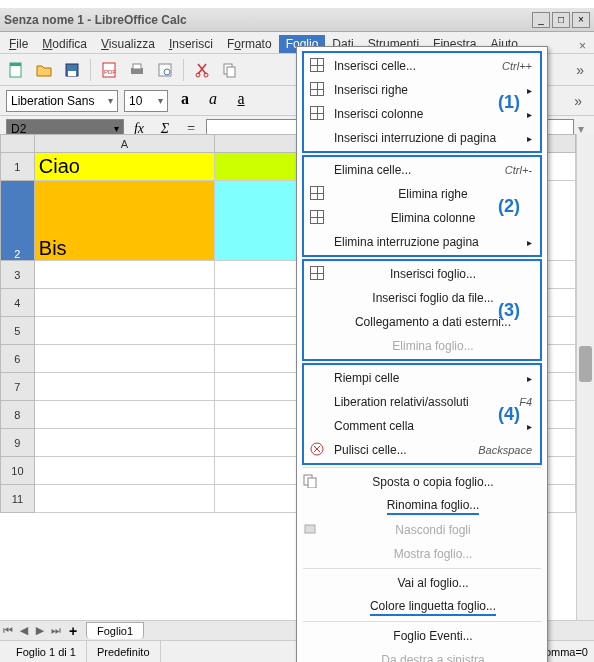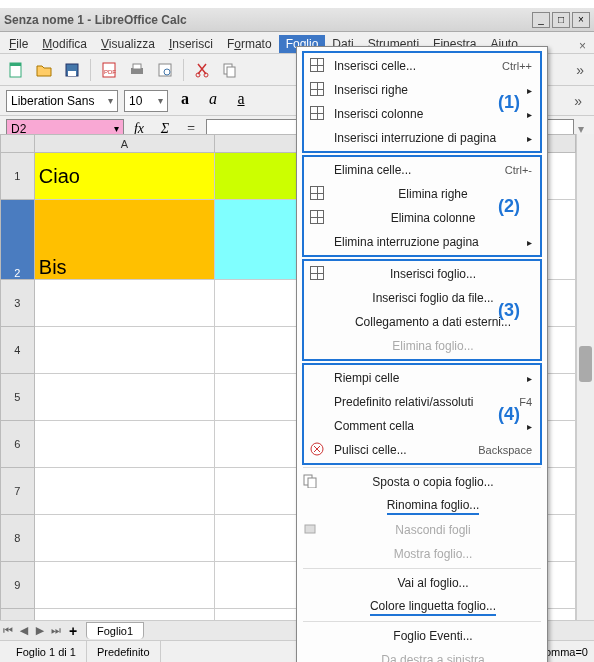--- a/index.html
+++ b/index.html
@@ -26,32 +26,32 @@
   
   .fontbar { height: 30px; display: flex; align-items: center; padding: 2px 6px; background: #f0f0f0; border-bottom: 1px solid #ccc; gap: 6px; }
   .combo { height: 22px; border: 1px solid #888; background: #fff; font-size: 12px; position: relative; display: flex; align-items: center; padding: 0 18px 0 4px; }
   .combo::after { content: "▾"; position: absolute; right: 4px; font-size: 10px; color: #666; }
   .font-name { width: 112px; }
   .font-size { width: 44px; }
   .style-btn { width: 22px; height: 22px; font-family: serif; font-size: 16px; text-align: center; cursor: pointer; }
   
   
   .cellbar { height: 26px; display: flex; align-items: center; padding: 2px 6px; background: #f0f0f0; border-bottom: 1px solid #ccc; gap: 4px; }
-  .cellref { width: 118px; height: 20px; border: 1px solid #888; background: #f9a8d4; padding: 0 18px 0 4px; position: relative; display: flex; align-items: center; }
+  .cellref { width: 118px; height: 20px; border: 1px solid #888; background: #737373; padding: 0 18px 0 4px; position: relative; display: flex; align-items: center; }
   .cellref::after { content: "▾"; position: absolute; right: 4px; font-size: 10px; }
   .fx-btn { width: 22px; text-align: center; font-style: italic; font-family: serif; font-size: 14px; cursor: pointer; }
   .formula-input { flex: 1; height: 20px; border: 1px solid #888; background: #fff; padding: 0 4px; }
   
   
   .gridwrap { position: absolute; top: 134px; left: 0; right: 18px; bottom: 42px; overflow: hidden; background: #fff; }
   .grid { border-collapse: collapse; width: 100%; }
   .grid th { background: #e6e6e6; border: 1px solid #bbb; font-weight: normal; font-size: 11px; color: #333; }
   .grid th.colh { height: 18px; }
   .grid th.rowh { width: 30px; }
-  .grid td { border: 1px solid #ccc; height: 47px; padding: 0 4px; font-size: 20px; vertical-align: middle; }
+  .grid td { border: 1px solid #ccc; height: 28px; padding: 0 4px; font-size: 20px; vertical-align: middle; }
   .grid tr.r2 td, .grid th.rowh.r2 { height: 80px; vertical-align: bottom; }
   .grid th.rowh.r2.sel { background: #4a7cc0; color: #fff; }
   .cell-yellow { background: #ffff00; }
   .cell-lime { background: #ccff00; }
   .cell-orange { background: #ffc000; }
   .cell-cyan { background: #80ffff; }
   
   
   .vscroll { position: absolute; top: 134px; right: 0; bottom: 42px; width: 18px; background: #eee; border-left: 1px solid #ccc; }
   .vthumb { position: absolute; top: 212px; height: 36px; left: 2px; right: 2px; background: #aaa; border-radius: 3px; }
@@ -67,21 +67,21 @@
   .status-cell { border-right: 1px solid #ccc; padding: 0 10px; height: 100%; display: flex; align-items: center; }
   .status-right { margin-left: auto; }
   
   
   .dropdown { position: absolute; top: 46px; left: 296px; width: 252px; background: #fdfdfd; border: 1px solid #888; box-shadow: 2px 2px 4px rgba(0,0,0,0.3); z-index: 100; padding: 2px 0; }
   .dropdown .group { border: 2px solid #1e74d6; margin: 2px 5px; position: relative; padding: 1px 0; }
   .dropdown .group-label { position: absolute; right: 20px; top: 50%; transform: translateY(-50%); color: #1e74d6; font-size: 18px; font-weight: bold; }
   .mitem { height: 24px; display: flex; align-items: center; padding: 0 8px 0 30px; font-size: 12px; color: #222; cursor: pointer; position: relative; justify-content: center; }
   .mitem.disabled { color: #aaa; }
   .mitem .arrow { margin-left: auto; font-size: 10px; padding-left: 6px; }
-  .mitem .shortcut { margin-left: auto; color: #555; font-size: 11px; padding-left: 6px; }
+  .mitem .shortcut { margin-left: auto; color: #555; font-size: 11px; padding-left: 6px; font-style: italic; }
   .mitem .micon { position: absolute; left: 6px; width: 16px; height: 16px; }
   .msep { height: 1px; background: #ddd; margin: 2px 6px; }
   .mitem.udl span.lbl { border-bottom: 2px solid #1e74d6; padding-bottom: 1px; }
   
   
   .ico-grid { display:inline-block; width:14px; height:14px; border:1px solid #666; background: linear-gradient(#666,#666) 0 6px/100% 1px no-repeat, linear-gradient(#666,#666) 6px 0/1px 100% no-repeat; }
 </style>
 </head>
 <body>
 
@@ -339,21 +339,21 @@
         <span class="lbl">Elimina foglio...</span>
       </div>
     <span class="group-label">(3)</span>
   </div>
   <div class="group">
     <div class="mitem">
         <span class="lbl">Riempi celle</span>
         <span class="arrow">▸</span>
       </div>
     <div class="mitem">
-        <span class="lbl">Predefinito relativi/assoluti</span>
+        <span class="lbl">Liberation relativi/assoluti</span>
         <span class="shortcut">F4</span>
       </div>
     <div class="mitem">
         <span class="lbl">Comment cella</span>
         <span class="arrow">▸</span>
       </div>
     <div class="mitem">
         <span class="micon"><svg width="14" height="14">
             <circle cx="7" cy="7" r="6" fill="#fff" stroke="#c33"></circle>
             <path d="M4 4l6 6M10 4l-6 6" stroke="#c33"></path>

